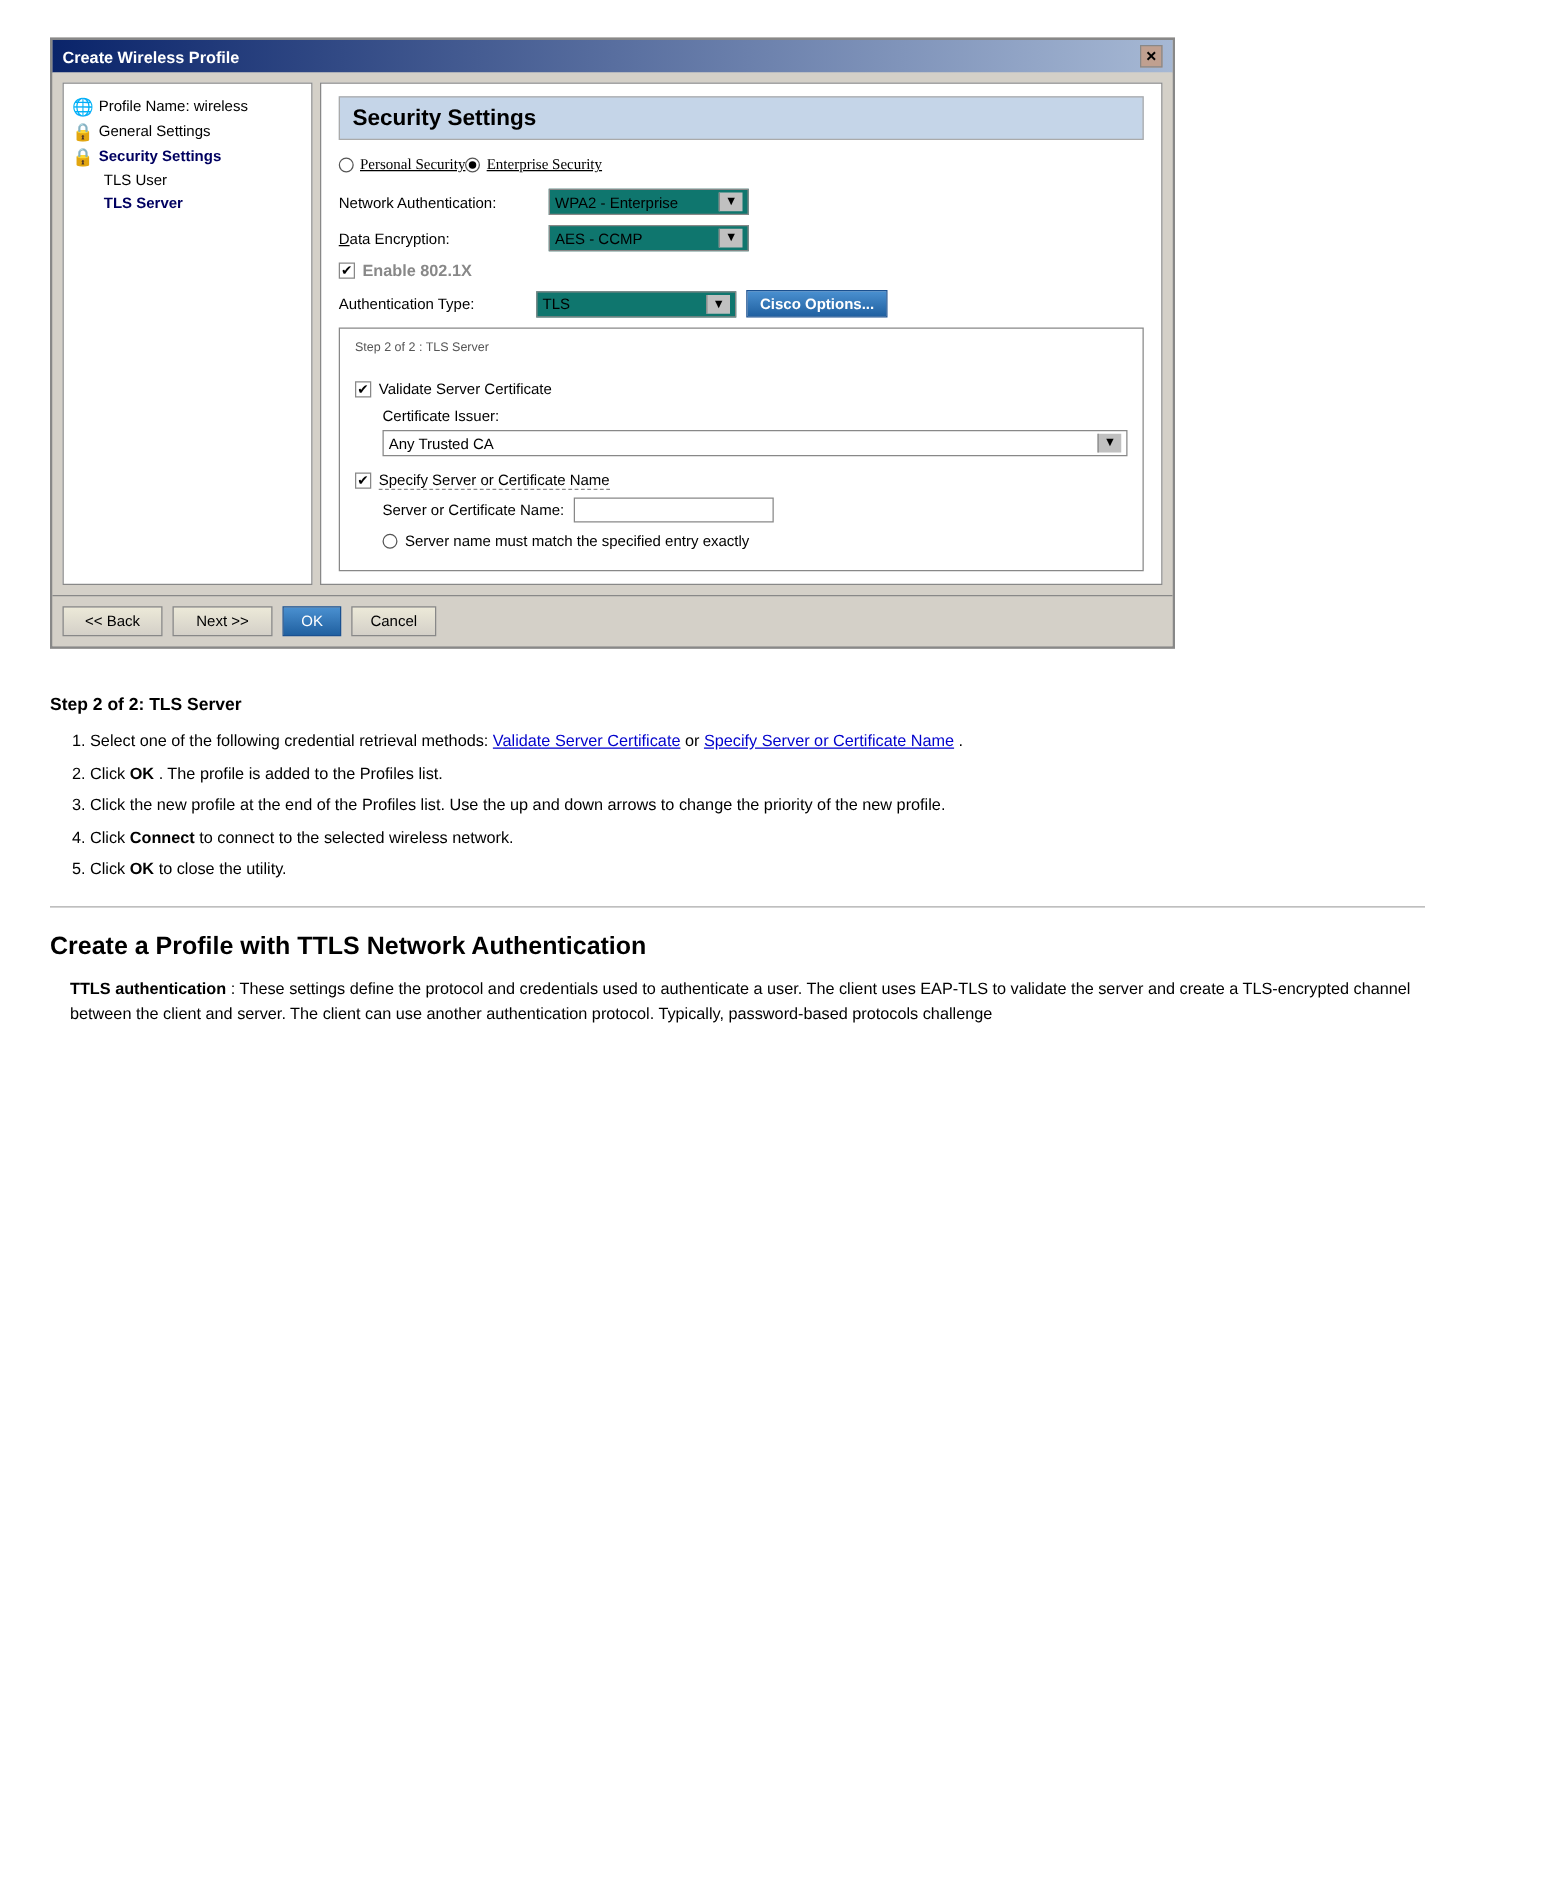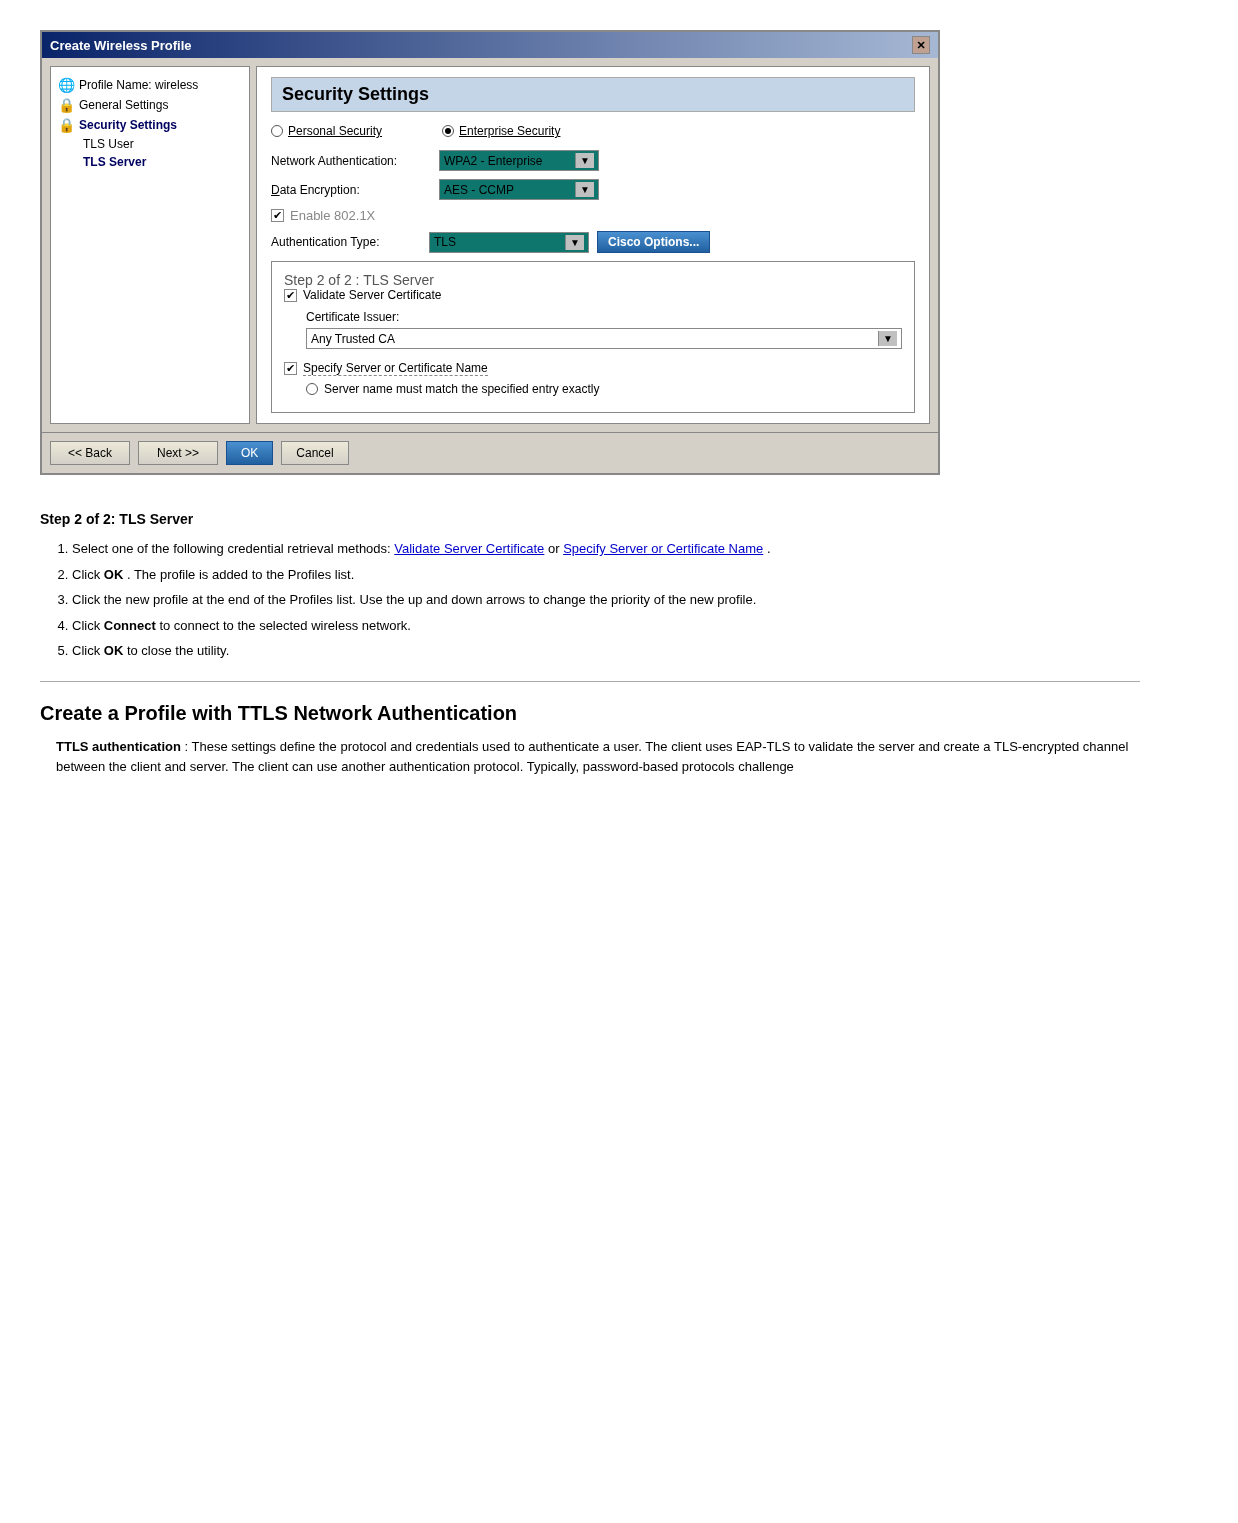--- a/index.html
+++ b/index.html
@@ -97,22 +97,22 @@
       background: #c5d5e8;
       padding: 6px 10px;
       margin-bottom: 12px;
       border: 1px solid #aaa;
     }
 
     
     .radio-row {
       display: flex;
       align-items: center;
-      gap: 60px;
       margin-bottom: 12px;
+      font-family: Liberation Serif, serif;
     }
     .radio-item {
       display: flex;
       align-items: center;
       gap: 5px;
     }
     .radio-dot {
       width: 12px;
       height: 12px;
       border: 1px solid #555;
@@ -205,22 +205,22 @@
     }
 
     
     .step-box {
       border: 1px solid #888;
       padding: 10px 12px;
       margin-top: 8px;
       font-size: 12px;
     }
     .step-title {
-      font-size: 14px;
-      margin-bottom: 0;
+      font-size: 10px;
+      margin-bottom: 20px;
       color: #555;
     }
     .step-checkbox-row {
       display: flex;
       align-items: center;
       gap: 6px;
       margin-bottom: 8px;
     }
     .step-label {
       font-size: 12px;
@@ -423,21 +423,21 @@
             <span style="text-decoration:underline;">D</span><span>ata Encryption:</span>
           </span>
           <div class="select-box">
             <span>AES - CCMP</span>
             <span class="select-arrow">▼</span>
           </div>
         </div>
 
         <div class="checkbox-row">
           <div class="checkbox-box checked">✔</div>
-          <span style="color:#888;">Enable 802.1X</span>
+          <span style="color:#888;font-weight:bold;">Enable 802.1X</span>
         </div>
 
         <div class="auth-row">
           <span class="form-label" style="width:150px; font-size:12px;">Authentication Type:</span>
           <div class="select-box">
             <span>TLS</span>
             <span class="select-arrow">▼</span>
           </div>
           <button class="cisco-btn">Cisco Options...</button>
         </div>
@@ -454,20 +454,24 @@
           <div class="cert-select">
             <span>Any Trusted CA</span>
             <span class="select-arrow">▼</span>
           </div>
 
           <div class="spec-checkbox-row">
             <div class="checkbox-box checked">✔</div>
             <span class="spec-label">Specify Server or Certificate Name</span>
           </div>
 
+          <div class="server-name-row">
+            <span class="server-name-label">Server or Certificate Name:</span>
+            <input class="server-name-input" type="text" value="" style="">
+          </div>
 
           <div class="radio-option-row">
             <div class="radio-dot"></div>
             <span style="font-size:12px;">Server name must match the specified entry exactly</span>
           </div>
 
         </div>
       </div>
     </div>
 

